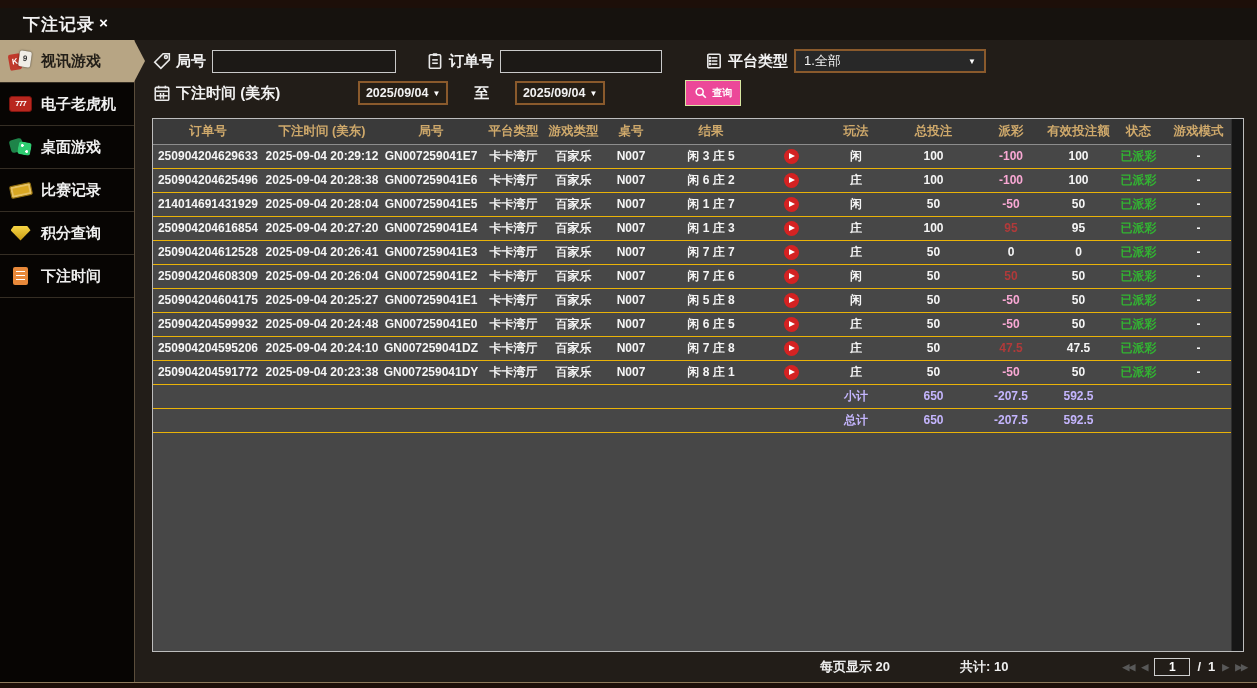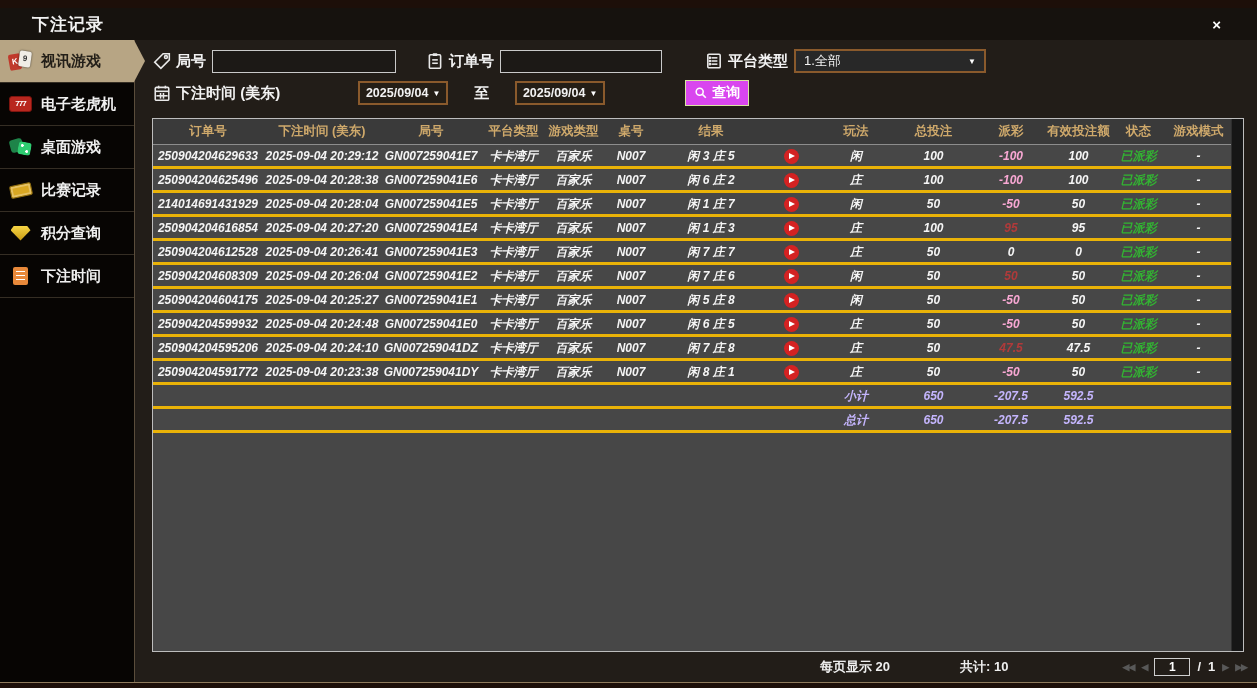--- a/index.html
+++ b/index.html
@@ -1,19 +1,19 @@
 <!DOCTYPE html>
 <html><head>
 <meta charset="utf-8">
 <style>
   * { margin:0; padding:0; box-sizing:border-box; }
   html,body { width:1257px; height:688px; background:#0c0b0a; font-family:"Liberation Sans",sans-serif; overflow:hidden; }
   .screen { position:relative; width:1257px; height:688px; background:#1d0f09; }
   .dialog { position:absolute; top:8px; left:0; width:1257px; bottom:5px; background:#221d18; border-bottom:1px solid #8f7b5d; }
-  .titlebar { height:32px; background:#16120e; display:flex; align-items:center; justify-content:space-between; padding:0 32px; }
+  .titlebar { height:32px; background:#16120e; display:flex; align-items:center; justify-content:flex-start; padding:0 23px;font-family:Liberation Mono, monospace; }
   .titlebar .title { color:#f2f2f2; font-size:17px; font-weight:bold; letter-spacing:1px; }
   .titlebar .close { color:#ffffff; font-size:15px; font-weight:bold; cursor:pointer; padding:0 4px; }
   .dlg-body { display:flex; height:calc(100% - 32px); }
 
   
   .sidebar { width:135px; background:#070503; border-right:1px solid #5a4d3b; flex:none; position:relative; z-index:2; }
   .side-item { height:43px; display:flex; align-items:center; gap:7px; padding-left:7px; border-bottom:1px solid #352e24; color:#f0f0f0; font-size:15px; font-weight:bold; position:relative; cursor:pointer; }
   .side-item.active { background:#b7a584; color:#231f18; }
   .side-item.active::after { content:""; position:absolute; right:-11px; top:50%; margin-top:-21px; border-left:11px solid #b7a584; border-top:21px solid transparent; border-bottom:21px solid transparent; }
   .side-icon { width:27px; height:25px; position:relative; display:inline-block; flex:none; }
@@ -38,31 +38,31 @@
   .frow1 { top:9px; }
   .frow2 { top:40px; }
   .flabel { font-size:15px; font-weight:bold; margin:0 6px 0 5px; white-space:nowrap; }
   .ficon { width:18px; height:18px; flex:none; }
   .txt-input { width:184px; height:23px; background:#1c1916; border:1px solid #c9c9c9; color:#fff; font-size:13px; padding:0 5px; }
   .txt-input.w2 { width:162px; }
   .selbox { width:192px; height:24px; background:#282828; border:2px solid #8a5a2c; display:flex; align-items:center; justify-content:space-between; padding:0 8px; font-size:13px; cursor:pointer; }
   .selbox .tri, .datebox .tri { font-size:8px; color:#fff; }
   .datebox { width:90px; height:24px; background:#241e16; border:2px solid #8a5a2c; display:flex; align-items:center; justify-content:center; gap:4px; font-size:12.5px; font-weight:bold; cursor:pointer; }
   .to-label { font-size:15px; font-weight:bold; }
-  .query-btn { height:26px; background:#d946ef; border:1px solid #d7e6a0; color:#fff; display:flex; align-items:center; gap:4px; padding:0 8px; font-size:14px; font-weight:bold; cursor:pointer; }
+  .query-btn { height:26px; background:#ec4899; border:1px solid #d7e6a0; color:#fff; display:flex; align-items:center; gap:4px; padding:0 8px; font-size:10px; font-weight:bold; cursor:pointer; }
   .g2 { margin-left:30px; } .g3 { margin-left:43px; }
   .date1 { margin-left:72px; } .tolbl { margin:0 26px; }
   .qbtn { margin-left:80px; }
 
   
   .tablewrap { position:absolute; top:78px; left:17px; width:1092px; height:534px; background:#474747; border:1px solid #bdbdbd; padding-right:12px; overflow:hidden; }
   .scrollstrip { position:absolute; top:0; right:0; bottom:0; width:12px; background:#161616; border-left:1px solid #2e2e2e; }
   .thead { height:26px; background:#3a3a3a; border-bottom:1px solid #8d8d8d; display:flex; }
   .th { color:#cfa96b; font-size:12.5px; font-weight:bold; line-height:25px; text-align:center; white-space:nowrap; overflow:hidden; }
-  .tr { height:24px; display:flex; border-bottom:3px solid #eab308; background:#474747;font-style:italic; }
+  .tr { height:24px; display:flex; border-bottom:1px solid #eab308; background:#474747; }
   .td { color:#f5f5f5; font-size:12px; font-weight:600; line-height:23px; text-align:center; white-space:nowrap; overflow:hidden; }
   .c0{width:110px}.c1{width:118px}.c2{width:100px}.c3{width:65px}.c4{width:55px}.c5{width:60px}.c6{width:100px}.c7{width:60px}.c8{width:70px}.c9{width:85px}.c10{width:70px}.c11{width:65px}.c12{width:55px}.c13{width:65px}
   .sp-left{width:668px}.sp-right{width:120px}
   .pay-green{color:#f9a8d4}.pay-red{color:#b03a3a}.pay-white{color:#f5f5f5}
   .status-green{color:#32b432}
   .sumrow .td{color:#c4b5fd;font-weight:bold}
   .playbtn { display:inline-block; width:15px; height:15px; margin-top:4px; background:#d42222; border-radius:50%; position:relative; cursor:pointer; }
   .playbtn i { position:absolute; left:5.5px; top:3.8px; border-left:6px solid #fff; border-top:3.7px solid transparent; border-bottom:3.7px solid transparent; }
 
   

